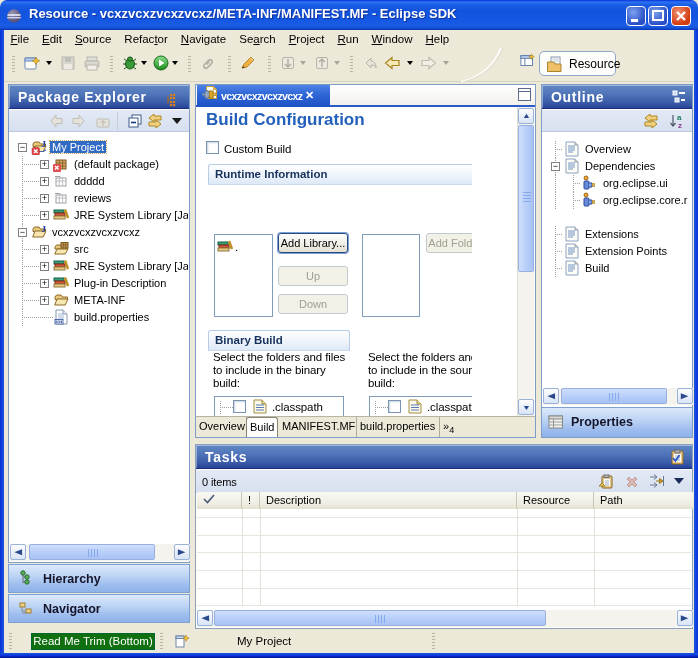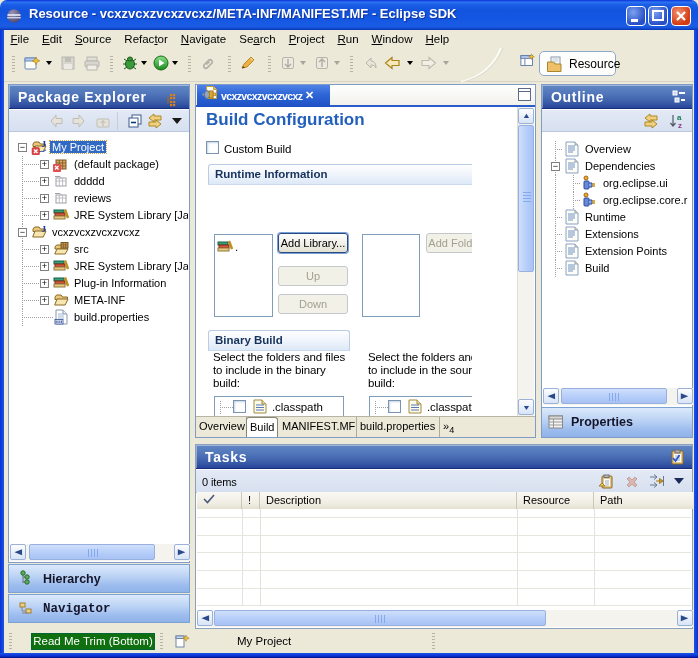--- a/index.html
+++ b/index.html
@@ -364,21 +364,21 @@
       <div class="trow" style="left:0;top:143px;width:100%">
         <div class="tdots-v" style="left:12px;top:0;height:17px"></div>
         <div class="tdots-h" style="left:14px;width:16px"></div>
         <div class="ebox" style="left:30px">+</div>
         <svg class="ticon16" style="left:43px" viewBox="0 0 16 16">
           <rect x="1" y="3" width="10" height="3" fill="#38a078" stroke="#106048"></rect>
           <rect x="2" y="6" width="10" height="3" fill="#d05838" stroke="#8a2818"></rect>
           <rect x="1" y="9" width="11" height="3" fill="#e8c880" stroke="#907840"></rect>
           <path d="M12 2.5 l3 8.5" stroke="#c09020" stroke-width="2.5"></path>
         </svg>
-        <div class="lbl" style="left:62px;padding:0 2px;">Plug-in Information</div>
+        <div class="lbl" style="left:62px;padding:0 2px;">Plug-in Description</div>
       </div>
       <div class="trow" style="left:0;top:160px;width:100%">
         <div class="tdots-v" style="left:12px;top:0;height:17px"></div>
         <div class="tdots-h" style="left:14px;width:16px"></div>
         <div class="ebox" style="left:30px">+</div>
         <svg class="ticon16" style="left:43px" viewBox="0 0 16 16">
           <path d="M2 5 l1.5-2 h4.5 l1.5 2 h5 v2.5 h-12.5 z" fill="#e8c87a" stroke="#8a6a28"></path>
           <path d="M15 7 l-2.8 6 h-10.5 l2.3-6 z" fill="#f8e6b0" stroke="#8a6a28"></path>
         </svg>
         <div class="lbl" style="left:62px;padding:0 2px;">META-INF</div>
@@ -408,21 +408,21 @@
 </div>
 <div class="cbar" id="hier" style="left:8px;top:564px;width:182px;height:29px;">
   <svg class="abs" style="left:9px;top:5px" width="17" height="17" viewBox="0 0 17 17">
       <path d="M5 3 v10 M5 7 h4 M5 12 h4" stroke="#707070" fill="none"></path>
       <circle cx="5" cy="3" r="2.2" fill="#58b058" stroke="#2a682a"></circle>
       <circle cx="9" cy="7" r="2.2" fill="#58b058" stroke="#2a682a"></circle>
       <circle cx="9" cy="12" r="2.2" fill="#58b058" stroke="#2a682a"></circle>
     </svg>
   <div class="ctxt">Hierarchy</div>
 </div>
-<div class="cbar" id="nav" style="left:8px;top:594px;width:182px;height:29px;font-family:Liberation Mono, monospace;">
+<div class="cbar" id="nav" style="left:8px;top:594px;width:182px;height:29px;">
   <svg class="abs" style="left:9px;top:6px" width="17" height="17" viewBox="0 0 17 17">
       <rect x="2" y="2" width="5" height="4" fill="#f0d080" stroke="#a08030"></rect>
       <rect x="8" y="8" width="5" height="4" fill="#f0d080" stroke="#a08030"></rect>
       <path d="M4 6 v4 h4 M10 12 h-6" stroke="#888" fill="none"></path>
     </svg>
   <div class="ctxt">Navigator</div>
 </div>
 
 <div class="abs" id="editor">
   <div class="abs" id="etabbar">
@@ -578,30 +578,20 @@
         <div class="tdots-v" style="left:12px;top:0;height:17px"></div>
         <div class="tdots-v" style="left:30px;top:0;height:17px"></div>
         <div class="tdots-h" style="left:30px;width:8px"></div>
         <svg class="ticon16" style="left:39px" viewBox="0 0 16 16">
           <circle cx="4" cy="3" r="2" fill="#f0a830" stroke="#a06818"></circle>
           <rect x="2" y="6" width="5" height="8" rx="1" fill="#6888d8" stroke="#2a4a9a"></rect>
           <path d="M7 8 h3 v4 h-3" fill="#88a8e8" stroke="#2a4a9a"></path>
           <path d="M10 9 h3 M10 11 h3" stroke="#c09020" stroke-width="1.4"></path>
         </svg>
         <div class="lbl" style="left:58px;padding:0 2px;">org.eclipse.ui</div>
-      </div>
-      <div class="trow" style="left:0;top:77px;width:100%">
-        <div class="tdots-v" style="left:12px;top:0;height:17px"></div>
-        <div class="tdots-h" style="left:12px;width:8px"></div>
-        <svg class="ticon16" style="left:21px" viewBox="0 0 16 16">
-          <path d="M2 1 h9 l3 3 v11 h-12 z" fill="#fdfdf8" stroke="#8ba0c0"></path>
-          <path d="M11 1 v3 h3" fill="#f0d8a8" stroke="#8ba0c0"></path>
-          <path d="M4 5 h7 M4 7 h7 M4 9 h7 M4 11 h5" stroke="#7090c0" stroke-width="1"></path>
-        </svg>
-        <div class="lbl" style="left:40px;padding:0 2px;">Runtime</div>
       </div>
       <div class="trow" style="left:0;top:94px;width:100%">
         <div class="tdots-v" style="left:12px;top:0;height:17px"></div>
         <div class="tdots-h" style="left:12px;width:8px"></div>
         <svg class="ticon16" style="left:21px" viewBox="0 0 16 16">
           <path d="M2 1 h9 l3 3 v11 h-12 z" fill="#fdfdf8" stroke="#8ba0c0"></path>
           <path d="M11 1 v3 h3" fill="#f0d8a8" stroke="#8ba0c0"></path>
           <path d="M4 5 h7 M4 7 h7 M4 9 h7 M4 11 h5" stroke="#7090c0" stroke-width="1"></path>
         </svg>
         <div class="lbl" style="left:40px;padding:0 2px;">Extensions</div>

